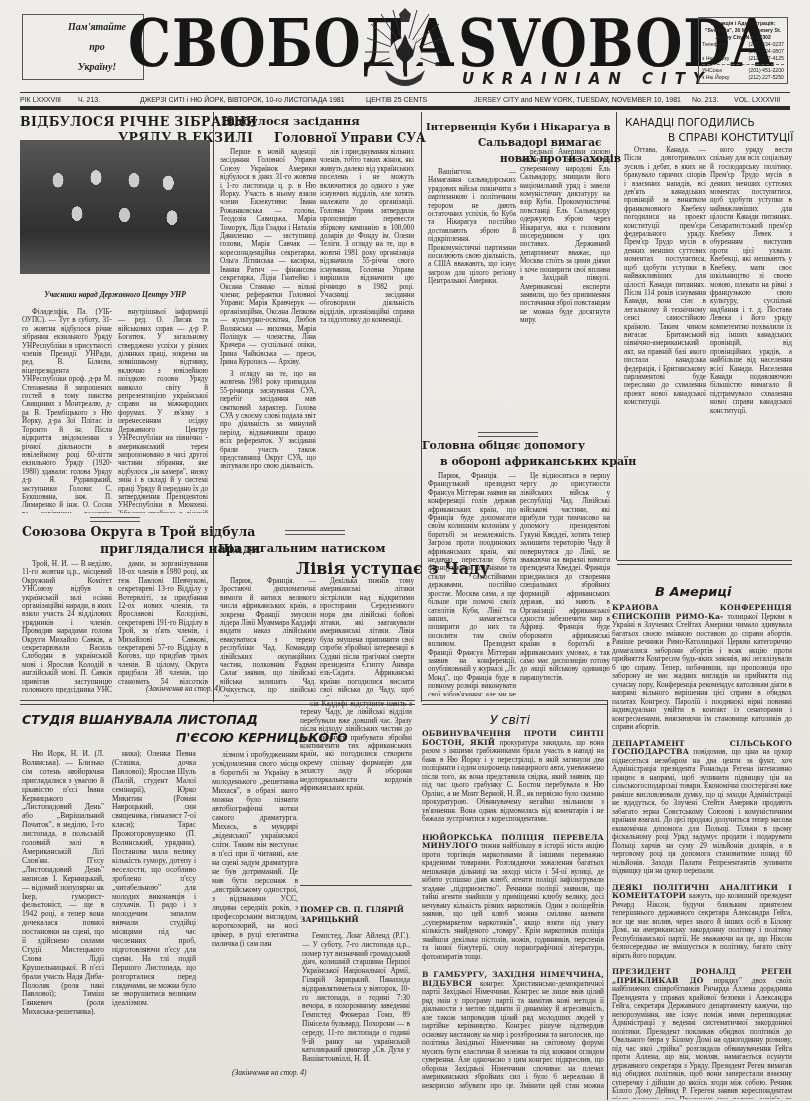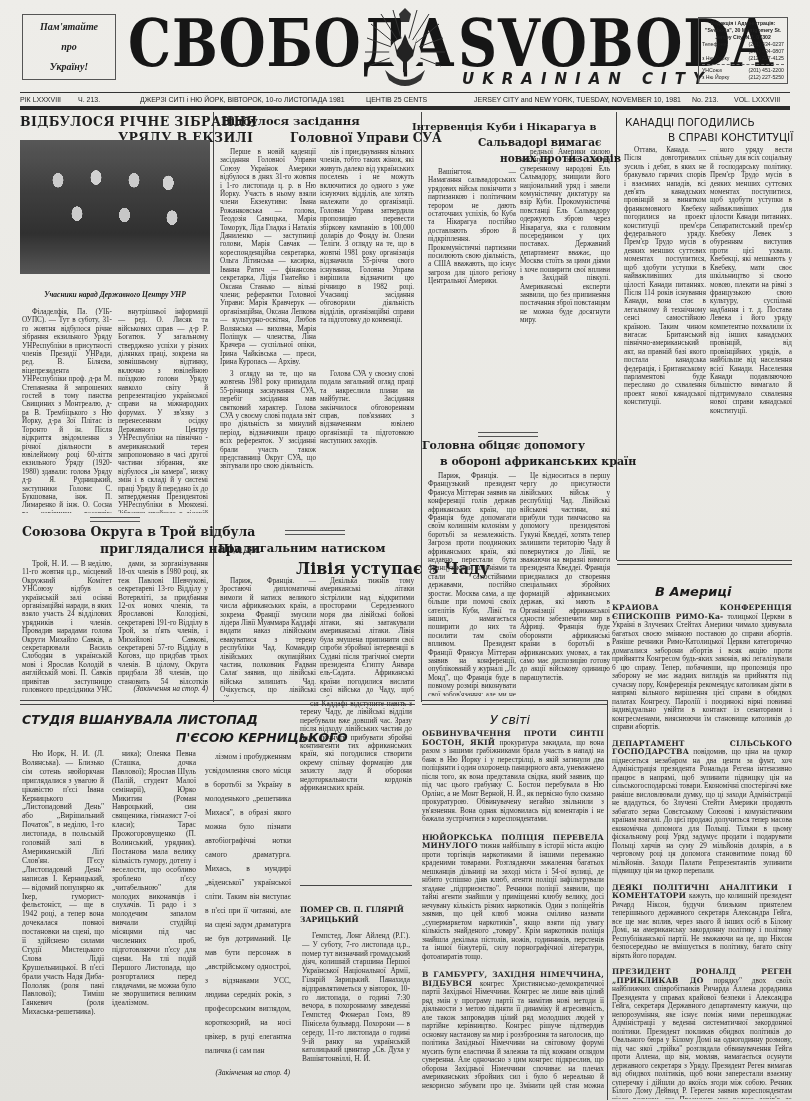--- a/index.html
+++ b/index.html
@@ -1,20 +1,20 @@
 <!DOCTYPE html>
 <html><head>
 <meta charset="utf-8">
 <style>
   html,body{margin:0;padding:0;}
   body{width:810px;height:1101px;background:#e9e8e4;overflow:hidden;position:relative;font-family:"Liberation Serif",serif;color:#1c1c1c;}
   .page{position:absolute;left:0;top:0;width:810px;height:1101px;background:linear-gradient(180deg,#eeede9 0%,#e8e7e2 60%,#e2e1dc 100%);}
   .abs{position:absolute;}
   
-  .motto{left:22px;top:14px;width:92px;height:64px;border:1px solid #555;display:flex;flex-direction:column;align-items:center;justify-content:center;font-family:"Liberation Serif",serif;font-style:italic;font-weight:bold;font-size:10px;line-height:20px;color:#222;}
+  .motto{left:22px;top:14px;width:92px;height:64px;border:1px solid #555;display:flex;flex-direction:column;align-items:center;justify-content:center;font-family:"Liberation Serif",serif;font-style:italic;font-weight:bold;font-size:10px;line-height:20px;color:#222;padding-left:28px;}
   .title-ua{left:128px;top:10px;font-family:"DejaVu Serif",serif;font-weight:bold;font-size:66px;letter-spacing:1px;transform:scaleX(0.82);transform-origin:left top;color:#161616;line-height:66px;}
   .sub-ua{left:128px;top:70px;font-family:"DejaVu Sans",sans-serif;font-weight:bold;font-size:14.5px;letter-spacing:2.5px;color:#1d1d1d;}
   .emblem{left:363px;top:8px;width:84px;height:84px;}
   .title-en{left:458px;top:10px;font-family:"DejaVu Serif",serif;font-weight:bold;font-size:66px;letter-spacing:1px;transform:scaleX(0.82);transform-origin:left top;color:#161616;line-height:66px;}
   .sub-en{left:462px;top:70px;font-family:"DejaVu Sans",sans-serif;font-weight:bold;font-style:italic;font-size:15px;letter-spacing:8px;color:#1d1d1d;}
   .addrbox{left:698px;top:17px;width:90px;height:67px;border:1px solid #555;font-family:"Liberation Sans",sans-serif;font-size:5.2px;line-height:7px;padding:2px 3px;box-sizing:border-box;color:#222;}
   .addrbox .c{text-align:center;font-weight:bold;}
   .addrbox .r{display:flex;justify-content:space-between;}
   .addrbox .sep{border-top:1px dashed #666;margin:2px 0;}
   .dateline{left:20px;top:92px;width:770px;border-top:1.5px solid #333;font-family:"Liberation Sans",sans-serif;font-size:7px;color:#222;}
@@ -35,21 +35,21 @@
      radial-gradient(ellipse 9px 12px at 40% 28%,#d6d6d6 0 60%,transparent 62%),
      radial-gradient(ellipse 9px 12px at 60% 30%,#cfcfcf 0 60%,transparent 62%),
      radial-gradient(ellipse 9px 12px at 78% 32%,#d6d6d6 0 60%,transparent 62%),
      radial-gradient(ellipse 9px 12px at 30% 55%,#d0d0d0 0 60%,transparent 62%),
      radial-gradient(ellipse 9px 12px at 55% 56%,#cacaca 0 60%,transparent 62%),
      radial-gradient(ellipse 9px 12px at 80% 58%,#d0d0d0 0 60%,transparent 62%),
      linear-gradient(180deg,#555 0%,#3a3a3a 40%,#2c2c2c 70%,#555 100%);
      filter:contrast(0.95);}
   .runin{font-family:"DejaVu Serif",serif;font-weight:bold;font-size:7.6px;letter-spacing:0.2px;}
   .italic-head{font-family:"DejaVu Sans",sans-serif;font-style:italic;}
-  .cont{font-style:italic;font-size:7.5px;text-align:right;font-family:"Liberation Serif",serif;}
+  .cont{font-style:italic;font-size:7.5px;text-align:left;font-family:"Liberation Serif",serif;margin-left:28px;}
 </style>
 </head>
 <body>
 
 <div class="page">
 
   <div class="abs motto">
     <span>Пам'ятайте</span>
     <span>про</span>
     <span>Україну!</span>
@@ -144,45 +144,42 @@
   <div class="abs head" style="left:100px;top:542px;font-size:12.5px;">приглядалися наради</div>
   <div class="abs txt" style="left:22px;top:560px;width:90px;height:133px;font-size:7.4px">
       <p>Трой, Н. Й. — В неділю, 11-го жовтня ц.р., місцевий Окружний Комітет УНСоюзу відбув в українській залі осінні організаційні наради, в яких взяло участь 24 відділових урядників і членів. Провадив нарадами голова Округи Михайло Савків, а секретарювали Василь Слободян в українській мові і Ярослав Колодій в англійській мові. П. Савків привітав заступницю головного предсідника УНС Марію Душник і присутніх і коротко звітував про діяльність Округи. М. Душник на початку зложила признання Володимирові Бобанові та Ярославові Колодієві.</p>
     </div>
   <div class="abs txt" style="left:118px;top:560px;width:90px;height:124px;font-size:7.4px">
       <p>дами, за зорганізування 18-ох членів в 1980 році, як теж Павлові Шевчукові, секретареві 13-го Відділу у Вотервліті, за придбання 12-ох нових членів, та Ярославові Колодієві, секретареві 191-го Відділу в Трой, за п'ять членів, і Михайлові Савкові, секретареві 57-го Відділу в Коговз, що придбав трьох членів. В цілому, Округа придбала 38 членів, що становить 54 відсотків річної квоти Округи. Цього року Я. Колодій і П. Шевчук зорганізували по вісім нових членів, а В. Варшона і П. Савків придбали по чотири члени.</p>
     </div>
   <div class="abs cont" style="left:118px;top:684px;width:90px">(Закінчення на стор. 4)</div>
 
   <div class="abs head" style="left:221px;top:115px;font-size:11.5px;">Відбулося засідання</div>
-  <div class="abs head" style="left:290px;top:132px;font-size:12px;">Головної Управи СУА</div>
+  <div class="abs head" style="left:274px;top:132px;font-size:12px;">Головної Управи СУА</div>
   <div class="abs txt" style="left:220px;top:148px;width:96px;height:220px">
       <p>Перше в новій каденції засідання Головної Управи Союзу Українок Америки відбулося в днях 31-го жовтня і 1-го листопада ц. р. в Ню Йорку. Участь в ньому взяли члени Екзекутиви: Івана Рожанковська — голова, Теодозія Савицька, Марія Томорук, Ліда Гладка і Наталія Даниленко — заступниці голови, Марія Савчак — кореспонденційна секретарка, Ольга Літинська — касирка, Іванна Ратич — фінансова секретарка, Лідія Гнатейко і Оксана Станько — вільні члени; реферантки Головної Управи: Марія Кравчерук — організаційна, Оксана Лепкова — культурно-освітня, Любов Волянська — виховна, Марія Поліщук — членства, Ліна Крачера — суспільної опіки, Ірина Чайківська — преси, Ірина Куропась — Архіву.</p>
     </div>
   <div class="abs txt" style="left:320px;top:148px;width:94px;height:220px">
       <p>лів і приєднування вільних членів, тобто таких жінок, які живуть далеко від українських поселень і не можуть включитися до одного з уже існуючих відділів, але хотять належати до організації. Головна Управа затвердила пропозицію перевести збіркову кампанію в 100,000 доларів до Фонду ім. Олени Теліги. З огляду на те, що в жовтні 1981 року організація відзначила 55-річчя свого існування, Головна Управа вирішила відзначити цю річницю в 1982 році. Учасниці засідання обговорили діяльність відділів, організаційні справи та підготовку до конвенції.</p>
     </div>
   <div class="abs txt" style="left:220px;top:370px;width:96px;height:150px">
       <p>З огляду на те, що на жовтень 1981 року припадала 55-річниця заснування СУА, перебіг засідання мав святковий характер. Голова СУА у своєму слові подала звіт про діяльність за минулий період, відзначивши працю всіх референток. У засіданні брали участь також представниці Округ СУА, що звітували про свою діяльність.</p>
-    </div>
-  <div class="abs txt" style="left:320px;top:370px;width:94px;height:150px">
-      <p>Голова СУА у своєму слові подала загальний огляд праці та накреслила плани на майбутнє. Засідання закінчилося обговоренням справ, пов'язаних з відзначенням ювілею організації та підготовкою наступних заходів.</p>
     </div>
   <div class="abs deco" style="left:285px;top:530px;width:60px"></div>
 
   <div class="abs head" style="left:218px;top:542px;font-size:11.5px;">Під загальним натиском</div>
   <div class="abs head" style="left:296px;top:560px;font-size:16px;">Лівія уступає з Чаду</div>
   <div class="abs txt" style="left:220px;top:577px;width:96px;height:120px">
       <p>Париж, Франція. — Зростаючі дипломатичні вимоги й натиск великого числа африканських країн, а зокрема Франції змусили лідера Лівії Муаммара Каддафі видати наказ лівійським евакуватися з терену республіки Чад. Командир лівійських окупаційних частин, полковник Радван Салаґ заявив, що лівійські війська залишать Чад. Очікується, що лівійські війська відступлять з терену Чаду в найближчому часі. Зразу після відходу лівійських частин до Чаду почнуть прибувати збройні контингенти тих африканських країн, які погодилися створити окрему спільну формацію для захисту ладу й оборони недоторкальности кордонів африканських країн.</p>
     </div>
   <div class="abs txt" style="left:320px;top:577px;width:94px;height:120px">
       <p>Декілька тижнів тому американські літаки зістрілили над відкритими просторами Середземного моря два лівійські бойові літаки, які заатакували американські літаки. Лівія була змушена припинити свої спроби збройної інтервенції в Судані після трагічної смерти президента Єгипту Анвара ель-Садата. Африканські країни погодилися вислати свої війська до Чаду, щоб забезпечити там мир і порядок. Уряд Франції заявив, що Франція готова допомогти африканським країнам.</p>
     </div>
 
-  <div class="abs head" style="left:412px;top:121px;font-size:10px;">Інтервенція Куби і Нікарагуа в</div>
+  <div class="abs head" style="left:426px;top:121px;font-size:10px;">Інтервенція Куби і Нікарагуа в</div>
   <div class="abs head" style="left:478px;top:136px;font-size:10.5px;">Сальвадорі вимагає</div>
   <div class="abs head" style="left:500px;top:152px;font-size:10.5px;">нових протизаходів</div>
   <div class="abs txt" style="left:428px;top:168px;width:88px;height:246px">
       <p>Вашінгтон. — Намагання сальвадорських урядових військ покінчити з партизанкою і політичним терором не дають остаточних успіхів, бо Куба та Нікарагуа постійно доставляють зброю й підкріплення. Прокомуністичні партизани посилюють свою діяльність, а США вважають, що існує загроза для цілого регіону Центральної Америки.</p>
     </div>
   <div class="abs txt" style="left:520px;top:148px;width:90px;height:266px">
       <p>редньої Америки силою накинули свою волю суверенному народові Ель Сальвадору, знищили його національний уряд і завели комуністичну диктатуру на взір Куби. Прокомуністичні повстанці Ель Сальвадору одержують зброю через Нікарагуа, яка є головним посередником у цих поставах. Державний департамент вважає, що Москва стоїть за цими діями і хоче поширити свої впливи в Західній півкулі. Американські експерти заявили, що без припинення постачання зброї повстанцям не можна буде досягнути миру.</p>
     </div>
   <div class="abs deco" style="left:478px;top:432px;width:60px"></div>
 
@@ -217,21 +214,21 @@
   <div class="abs hrule2" style="left:422px;top:700px;width:185px"></div>
 
   <div class="abs italic-head" style="left:22px;top:712px;font-size:12.5px;font-weight:bold;">СТУДІЯ ВШАНУВАЛА ЛИСТОПАД</div>
   <div class="abs italic-head" style="left:176px;top:730px;font-size:12.5px;font-weight:bold;">П'ЄСОЮ КЕРНИЦЬКОГО</div>
   <div class="abs txt" style="left:22px;top:750px;width:82px;height:340px;font-size:7.6px;line-height:8.9px">
       <p>Ню Йорк, Н. Й. (Л. Волянська). — Близько сім сотень нюйоркчан приглядалися з увагою й цікавістю п'єсі Івана Керницького „Листопадовий День" або „Вирішальний Початок", в неділю, 1-го листопада, в польській головній залі в Американській Ліґі Слов'ян. П'єсу „Листопадовий День" написав І. Керницький, — відомий популярно як Ікер, гуморист-фельєтоніст, — ще в 1942 році, а тепер вона дочекалася повної постановки на сцені, що її здійснено силами Студії Мистецького Слова Лідії Крушельницької. В п'єсі брали участь Надя Диба-Пололяк (роля пані Павлової); Тиміш Ганкевич (роля Михаська-решетника).</p>
     </div>
   <div class="abs txt" style="left:112px;top:750px;width:84px;height:340px;font-size:7.6px;line-height:8.9px">
       <p>ника); Оленка Певна (Сташка, дочка Павлової); Ярослав Шуль (Палій, студент Малої семінарії), Юрко Микитин (Роман Навроцький, син священика, гімназист 7-ої класи); Тарас Прожогоровущенко (П. Волинський, урядник). Постанова мала велику кількість гумору, дотепу і веселости, що особливо зроблено п'єсу „читабельною" для молодих виконавців і слухачів. Ті радо і з молодечим запалом вивчали студійці місяцями під час численних проб, підготовляючи п'єсу для сцени. На тлі подій Першого Листопада, що розгорталися перед глядачами, не можна було не зворушитися великим ідеалізмом.</p>
     </div>
-  <div class="abs txt" style="left:205px;top:750px;width:86px;height:315px;font-size:7.6px;line-height:14px">
+  <div class="abs txt" style="left:212px;top:750px;width:86px;height:315px;font-size:7.6px;line-height:9px">
       <p>лізмом і пробудженням усвідомлення свого місця в боротьбі за Україну в молоденького „решетника Михася", в образі якого можна було пізнати автобіографічні нотки самого драматурга. Михась, в мундирі „віденської" української сліти. Таким він виступає в п'єсі при її читанні, але на сцені задум драматурга не був дотриманий. Це мав бути персонаж в „австрійському однострої, з відзнаками УСС, людина середніх років, з професорським виглядом, короткозорий, на носі цвікер, в руці елегантна паличка (і сам пан</p>
     </div>
   <div class="abs cont" style="left:204px;top:1068px;width:86px">(Закінчення на стор. 4)</div>
 
   <div class="abs txt" style="left:300px;top:700px;width:112px;height:175px;font-size:7.4px">
       <p>сія Каддафі відступите навіть з терену Чаду, де лівійські відділи перебували вже довший час. Зразу після відходу лівійських частин до Чаду почнуть прибувати збройні контингенти тих африканських країн, які погодилися створити окрему спільну формацію для захисту ладу й оборони недоторкальности кордонів африканських країн.</p>
     </div>
   <div class="abs hrule" style="left:300px;top:885px;width:112px"></div>
 
   <div class="abs head" style="left:300px;top:906px;width:112px;text-align:left;font-size:7.5px;">ПОМЕР СВ. П. ГІЛЯРІЙ</div>

